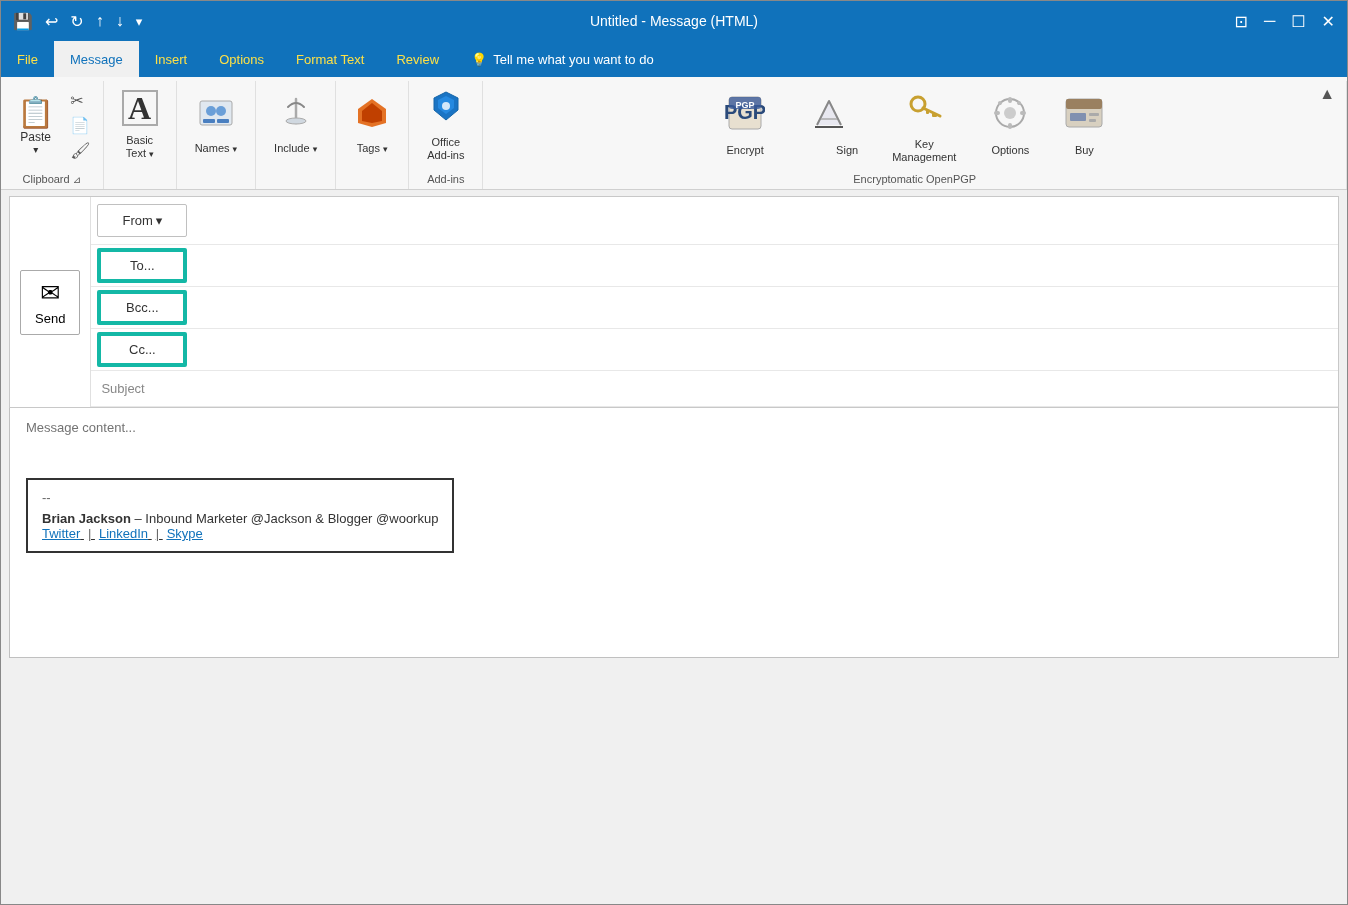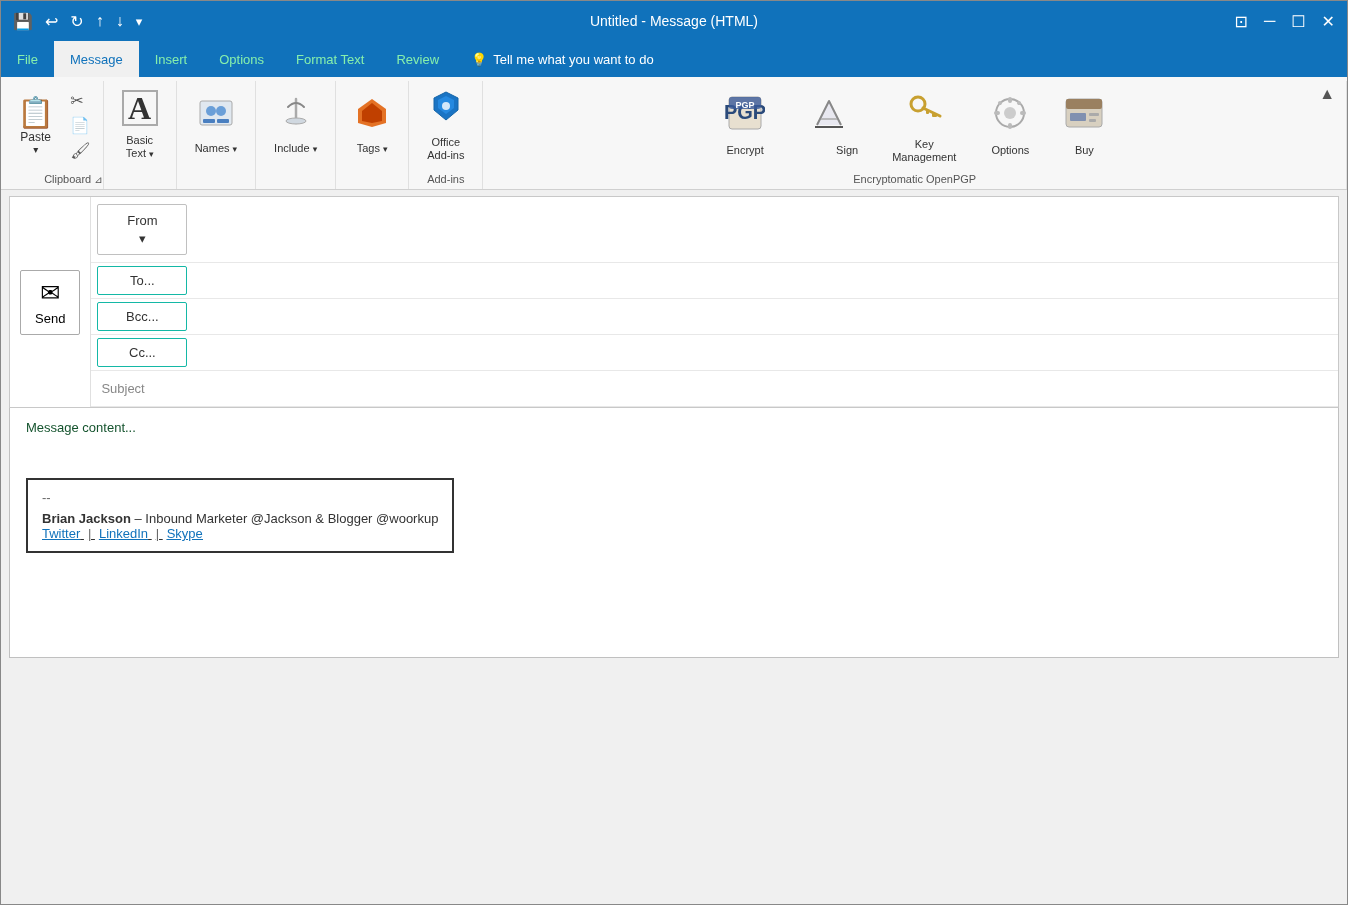--- a/index.html
+++ b/index.html
@@ -22,21 +22,21 @@
     .tb-icon-sm { color: white; font-size: 13px; cursor: pointer; }
 
     
     .menu-bar {
       background: #1072bb;
       height: 36px;
       display: flex;
       align-items: stretch;
     }
     .menu-item {
-      color: #86efac;
+      color: #fde047;
       padding: 0 16px;
       display: flex;
       align-items: center;
       cursor: pointer;
       font-size: 13px;
     }
     .menu-item.active {
       background: #f0f0f0;
       color: #1072bb;
     }
@@ -107,21 +107,21 @@
       border-right: 1px solid #e0e0e0;
       position: relative;
       gap: 4px;
     }
     .clipboard-label {
       font-size: 11px;
       color: #555;
       position: absolute;
       bottom: 4px;
       left: 0; right: 0;
-      text-align: right;
+      text-align: center;
     }
     .paste-btn {
       display: flex;
       flex-direction: column;
       align-items: center;
       padding: 4px 8px;
       cursor: pointer;
       border-radius: 3px;
       font-size: 12px;
       color: #333;
@@ -178,21 +178,21 @@
     .email-field-row {
       display: flex;
       align-items: center;
       border-bottom: 1px solid #e8e8e8;
       min-height: 36px;
     }
     .field-label-btn {
       min-width: 90px;
       padding: 6px 10px;
       border-right: 1px solid #e8e8e8;
-      border: 1px solid #14b8a6;
+      border: 4px solid #14b8a6;
       background: white;
       cursor: pointer;
       font-size: 13px;
       color: #333;
       margin: 3px 6px;
       text-align: center;
       border-radius: 2px;
     }
     .field-label-text {
       min-width: 90px;
@@ -223,37 +223,36 @@
       cursor: pointer;
       font-size: 13px;
       color: #333;
       margin: 3px 6px;
       text-align: center;
       border-radius: 2px;
       display: flex;
       align-items: center;
       justify-content: center;
       gap: 3px;
-      flex-direction: column;
     }
 
     
     .message-body {
       background: white;
       margin: 0 8px 8px 8px;
       border: 1px solid #c0c0c0;
       border-top: none;
       min-height: 250px;
       padding: 12px 16px;
       font-size: 13px;
       color: #333;
       position: relative;
     }
     .message-content-text {
-      color: #14532d;
+      color: #737373;
       font-size: 13px;
       margin-bottom: 20px;
     }
     .signature-box {
       border: 2px solid #333;
       display: inline-block;
       padding: 10px 14px;
       margin-top: 8px;
     }
     .sig-separator { color: #666; margin-bottom: 6px; font-size: 13px; }

